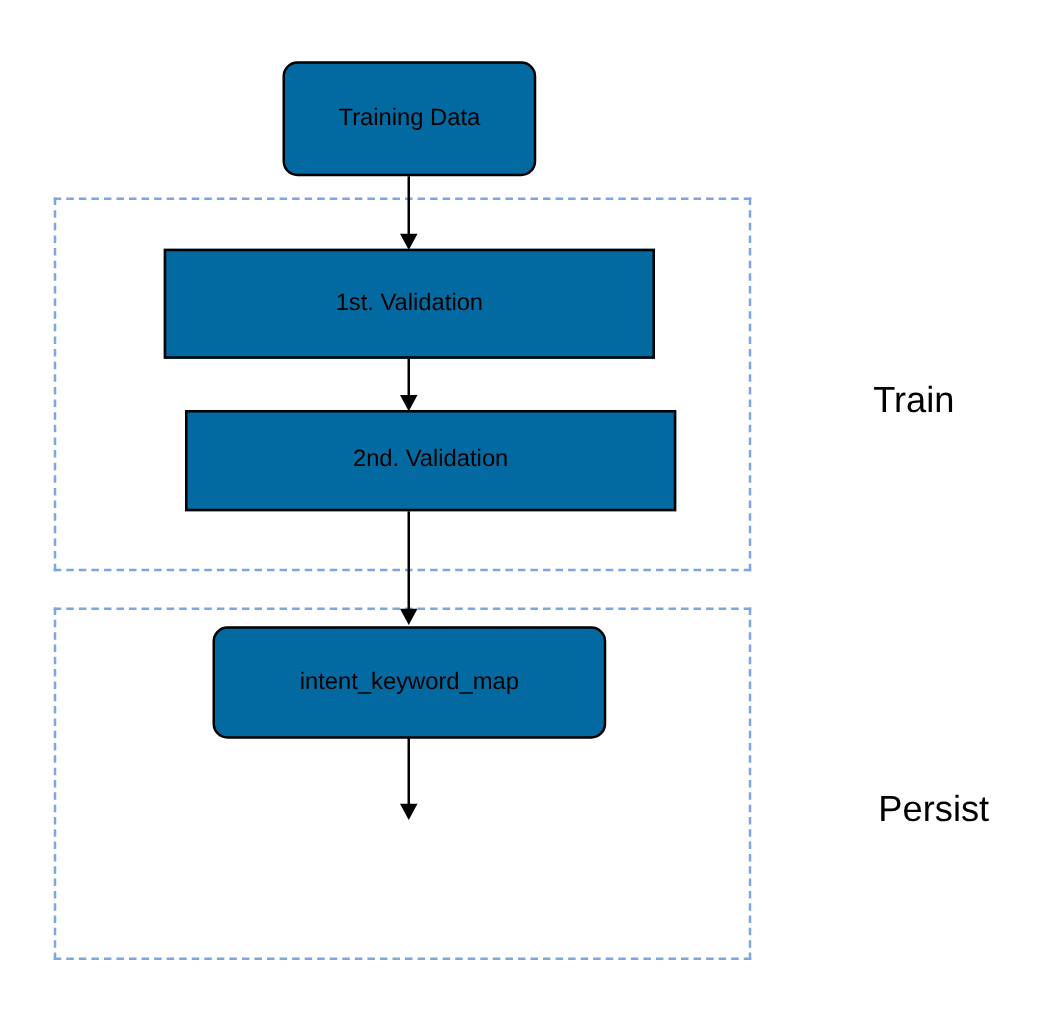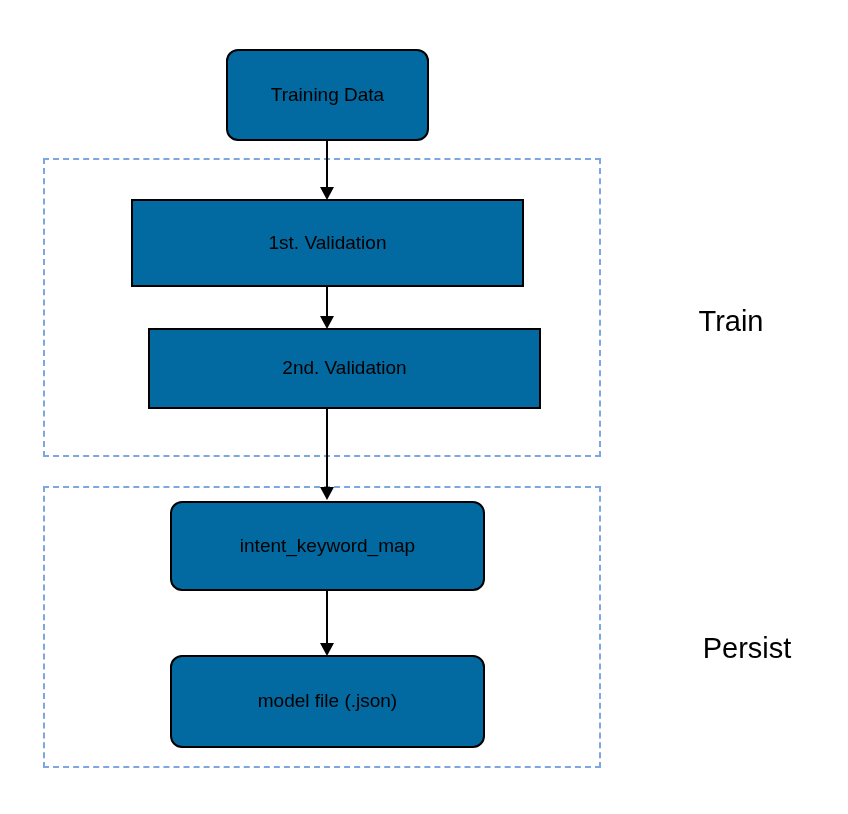--- a/index.html
+++ b/index.html
@@ -113,21 +113,20 @@
   <div class="group-label" id="label-persist">Persist</div>
 
   <div class="node rounded" id="node-training-data">Training Data</div>
 
   <div class="node square" id="node-validation-1">1st. Validation</div>
 
   <div class="node square" id="node-validation-2">2nd. Validation</div>
 
   <div class="node rounded" id="node-intent-map">intent_keyword_map</div>
 
-  <div class="node rounded" id="node-model-file">model file (.json)</div>
 
   <div class="connector" id="conn-1">
     <div class="shaft"></div>
     <div class="head"></div>
   </div>
 
   <div class="connector" id="conn-2">
     <div class="shaft"></div>
     <div class="head"></div>
   </div>

